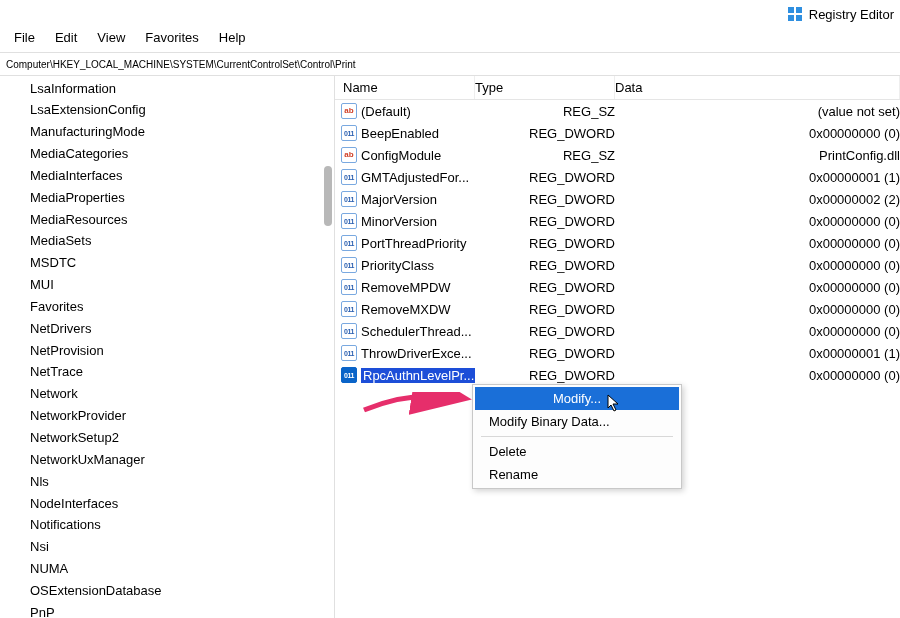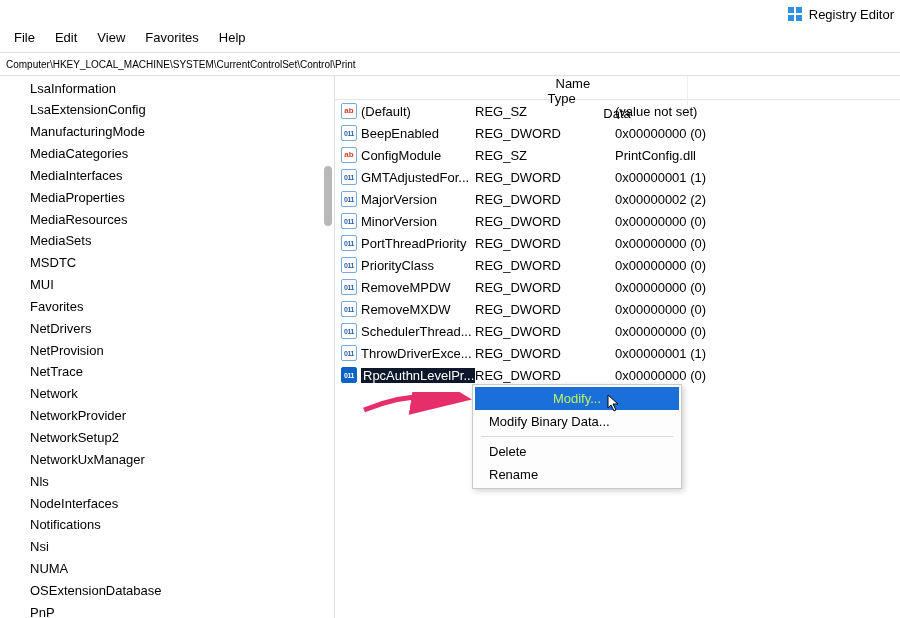--- a/index.html
+++ b/index.html
@@ -77,46 +77,46 @@
     flex: 1;
     position: relative;
     overflow: hidden;
   }
   .list-header {
     display: flex;
     height: 24px;
     align-items: center;
     border-bottom: 1px solid #e5e5e5;
     font-size: 13px;
-    flex-direction: column;
   }
   .col-name { width: 140px; padding-left: 8px; }
   .col-type { width: 140px; }
   .col-data { flex: 1; }
   .list-header > div { border-right: 1px solid #eee; height: 100%; display:flex; align-items:center; }
   .list-body { }
   .row {
     display: flex;
     align-items: center;
     height: 22px;
     font-size: 13px;
+    text-align: right;
   }
   .row .cell-name {
     width: 140px;
     padding-left: 6px;
     display: flex;
     align-items: center;
     gap: 4px;
     white-space: nowrap;
     overflow: hidden;
   }
   .row .cell-type { width: 140px; white-space: nowrap; }
   .row .cell-data { flex: 1; white-space: nowrap; }
   .row.selected .cell-name .val-name {
-    background: #0f172a;
+    background: #1d4ed8;
     color: #fff;
     padding: 0 2px;
   }
   .reg-icon {
     width: 16px; height: 16px;
     flex-shrink: 0;
     display: inline-flex;
     align-items: center; justify-content: center;
   }
   .icon-ab {
@@ -156,21 +156,21 @@
     padding: 2px;
     font-size: 13px;
   }
   .ctx-item {
     padding: 4px 14px;
     cursor: default;
     text-align: left;
   }
   .ctx-item.highlight {
     background: #1a6fd8;
-    color: #bef264;
+    color: #ffffff;
     text-align: center;
     font-weight: 500;
   }
   .ctx-sep {
     height: 1px;
     background: #d8d8d8;
     margin: 3px 6px;
   }
   .arrow {
     position: absolute;

